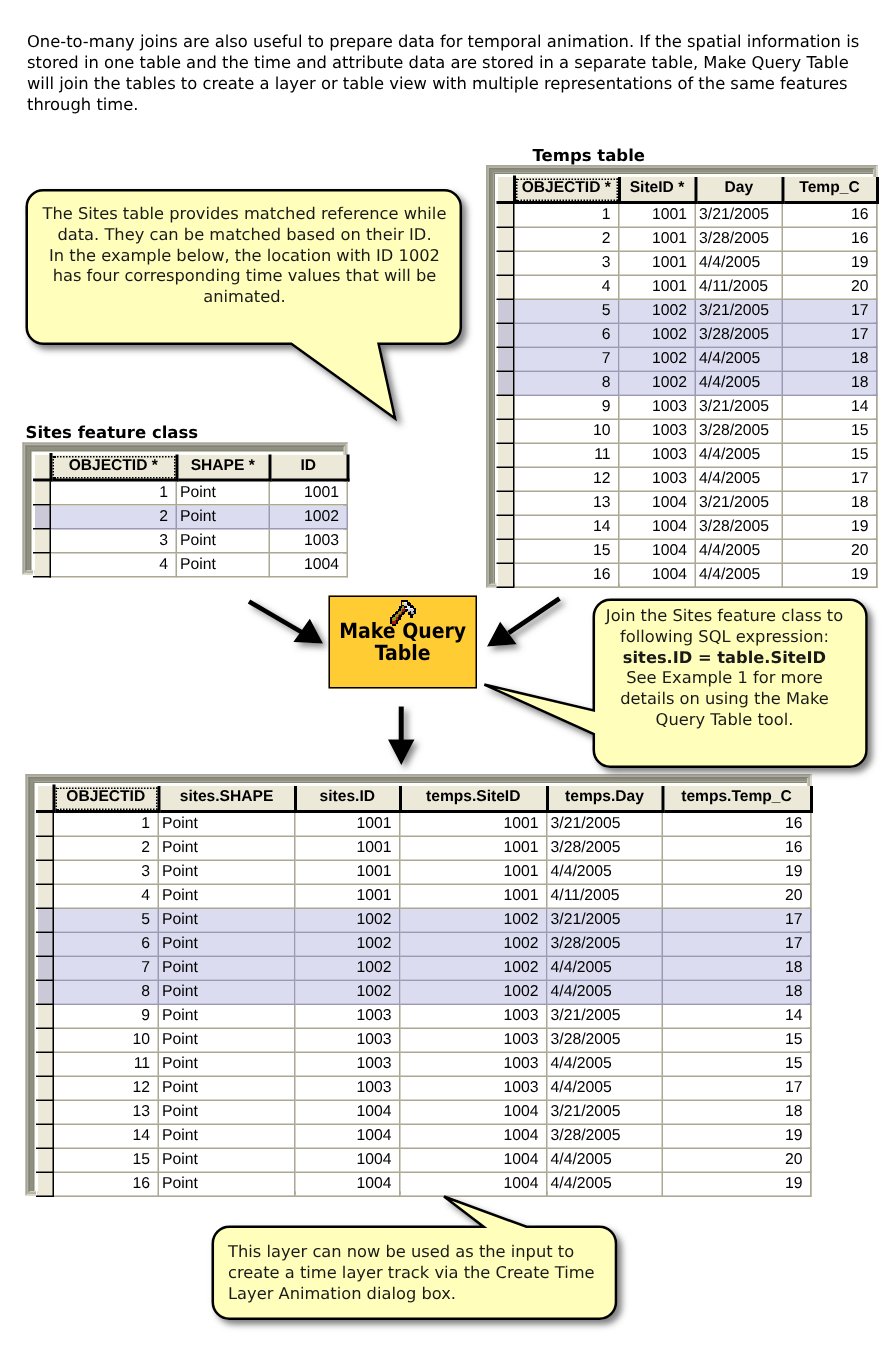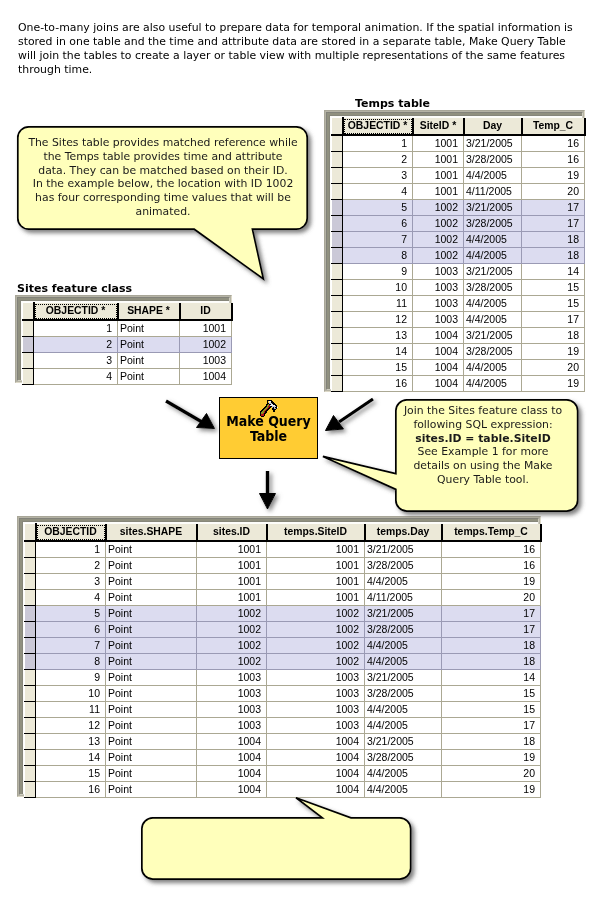--- a/index.html
+++ b/index.html
@@ -552,21 +552,20 @@
       <filter id="shTop" x="-20%" y="-20%" width="160%" height="160%">
         <feDropShadow dx="3" dy="3" stdDeviation="2.2" flood-color="#555" flood-opacity="0.75"></feDropShadow>
       </filter>
     </defs>
     <g filter="url(#shTop)">
       <path d="M 11.8,0.8 L 279.2,0.8 A 11 11 0 0 1 290.2,11.8 L 290.2,92.2 A 11 11 0 0 1 279.2,103.2 L 235.4,103.2 L 246.4,153 L 177.2,103.2 L 11.8,103.2 A 11 11 0 0 1 0.8,92.2 L 0.8,11.8 A 11 11 0 0 1 11.8,0.8 Z" fill="#ffffbb" stroke="#000" stroke-width="1.7" stroke-linejoin="miter"></path>
     </g>
   </svg>
   <div class="ctext" id="callout-top-text" style="left:3px;top:10px;width:286px;">
       <div>The Sites table provides matched reference while</div>
-      <div>the Temps table provides time and attribute</div>
       <div>data. They can be matched based on their ID.</div>
       <div>In the example below, the location with ID 1002</div>
       <div>has four corresponding time values that will be</div>
       <div>animated.</div>
     </div>
 </div>
 
 <div class="callout" id="callout-right" style="left:395px;top:399px;width:184px;height:116px;">
   <svg width="184" height="116" viewBox="0 0 184 116">
     <defs>
@@ -592,13 +591,18 @@
   <svg width="271" height="64" viewBox="0 0 271 64">
     <defs>
       <filter id="shBot" x="-20%" y="-60%" width="160%" height="220%">
         <feDropShadow dx="3" dy="3" stdDeviation="2.2" flood-color="#555" flood-opacity="0.75"></feDropShadow>
       </filter>
     </defs>
     <g filter="url(#shBot)">
       <path d="M 11.8,0.85 L 181.4,0.85 L 155,-19.3 L 210,0.85 L 258.7,0.85 A 11 11 0 0 1 269.65,11.8 L 269.65,51.2 A 11 11 0 0 1 258.7,62.15 L 11.8,62.15 A 11 11 0 0 1 0.85,51.2 L 0.85,11.8 A 11 11 0 0 1 11.8,0.85 Z" fill="#ffffbb" stroke="#000" stroke-width="1.7" stroke-linejoin="miter"></path>
     </g>
   </svg>
+  <div class="ctext" id="callout-bottom-text" style="left:11px;top:11px;width:250px;text-align:left;">
+      <div>This layer can now be used as the input to</div>
+      <div>create a time layer track via the Create Time</div>
+      <div>Layer Animation dialog box.</div>
+    </div>
 </div>
 
 </body></html>

